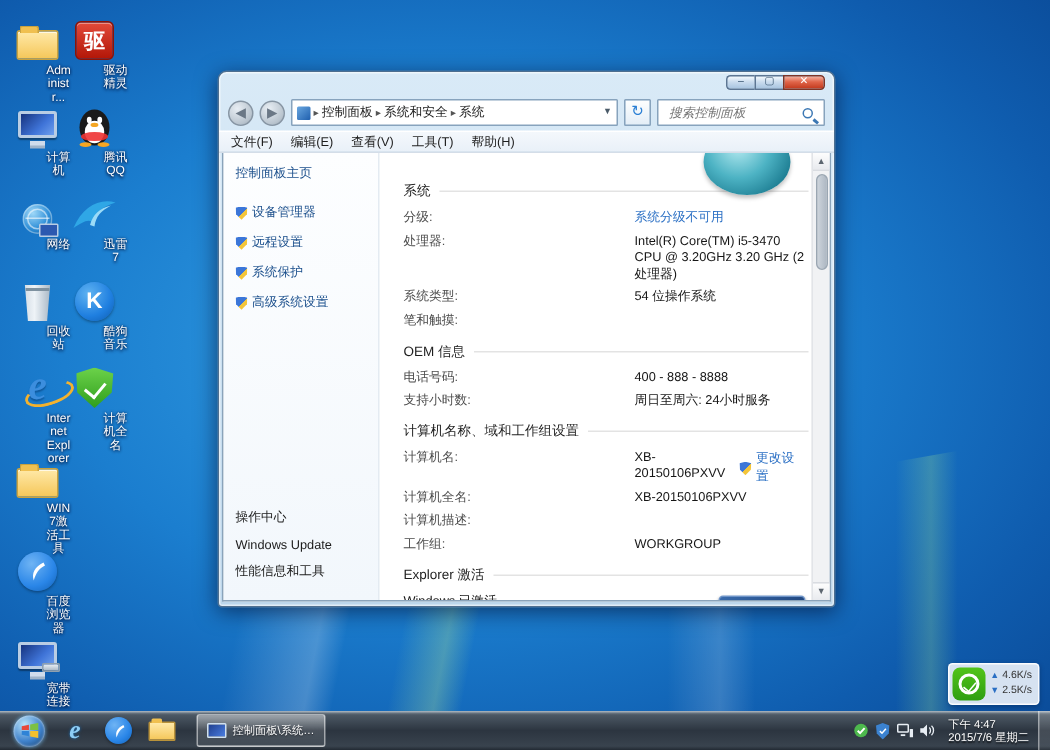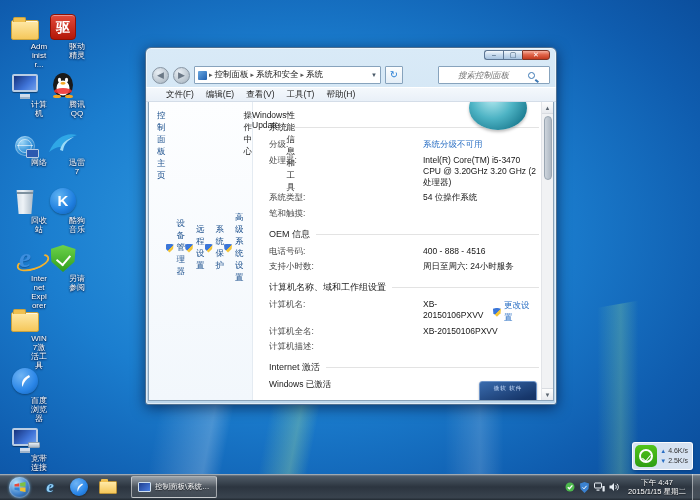--- a/index.html
+++ b/index.html
@@ -52,28 +52,28 @@
   .cb:first-child { border-radius:3px 0 0 3px; }
   .cb.close { width:28px; border-right-width:1px; border-radius:0 3px 3px 0; border-color:#7c3527;
               background:linear-gradient(180deg,#f6b09e,#e0654a 45%,#c33a1e); color:#fff; font-weight:bold; }
   .toolbar { height:24px; display:flex; align-items:center; padding:0 6px; gap:4px; }
   .navbtn { width:17px; height:17px; border-radius:50%; background:radial-gradient(circle at 35% 30%, #e8eef4, #b9c4ce 70%, #97a4b0); border:1px solid #8795a3; color:#6b7886; font-size:9px; line-height:15px; text-align:center; }
   .addr { flex:1; height:18px; background:#fff; border:1px solid #87a3bd; border-radius:1px; display:flex; align-items:center; font-size:8.5px; color:#222; padding:0 3px; gap:2px; overflow:hidden; }
   .addricon { width:9px; height:9px; background:linear-gradient(135deg,#69a7e0,#1f5fae); border-radius:1px; flex:none; }
   .crumbsep { color:#555; font-size:7px; }
   .addr .dd { margin-left:auto; color:#4a5a68; font-size:6px; }
   .refresh { width:18px; height:18px; border:1px solid #87a3bd; background:linear-gradient(180deg,#fdfefe,#e4eef7); color:#2a7fd4; font-size:10px; line-height:16px; text-align:center; border-radius:1px; }
-  .search { width:112px; height:18px; background:#fff; border:1px solid #87a3bd; border-radius:1px; display:flex; align-items:center; padding:0 19px;margin-left:31px; }
+  .search { width:112px; height:18px; background:#fff; border:1px solid #87a3bd; border-radius:1px; display:flex; align-items:center; padding:0 7px; }
   .search input { flex:1; border:none; outline:none; font-size:8.5px; font-style:italic; color:#888; width:70px; font-family:inherit; background:transparent; }
   .mag { width:7px; height:7px; border:1.5px solid #3c78b4; border-radius:50%; position:relative; flex:none; }
   .mag:after { content:''; position:absolute; width:4px; height:1.5px; background:#3c78b4; left:6px; top:7px; transform:rotate(40deg); }
-  .menubar { height:15px; background:linear-gradient(180deg,#f4f8fc,#e9f0f8); border-top:1px solid #fff; border-bottom:1px solid #d4dde8; display:flex; align-items:flex-end; gap:12px; padding:0 20px; font-size:8.5px; color:#1e1e1e; }
+  .menubar { height:15px; background:linear-gradient(180deg,#f4f8fc,#e9f0f8); border-top:1px solid #fff; border-bottom:1px solid #d4dde8; display:flex; align-items:flex-end; gap:12px; padding:0 8px; font-size:8.5px; color:#1e1e1e; }
   .content { display:flex; height:calc(358px - 15px - 24px - 15px - 5px); background:#fff; margin:0 2px 2px 2px; border:1px solid #8aa3ba; border-top:none; position:relative; overflow:hidden; }
 
-  .sidebar { width:104px; flex:none; background:linear-gradient(180deg,#fdfeff,#f2f7fc); border-right:1px solid #e4ebf2; padding:8px 0 6px 8px; font-size:8.5px; display:flex; flex-direction:row; }
+  .sidebar { width:104px; flex:none; background:linear-gradient(180deg,#fdfeff,#f2f7fc); border-right:1px solid #e4ebf2; padding:8px 0 6px 8px; font-size:8.5px; display:flex; flex-direction:column; }
   .sb-home { color:#1b4f8c; margin-bottom:14px; cursor:pointer; }
   .sb-task { display:flex; align-items:center; gap:3px; color:#1b4f8c; margin-bottom:8px; cursor:pointer; }
   .uac { width:8px; height:9px; flex:none; background:linear-gradient(135deg,#3b76d8 50%,#f3c53a 50%); clip-path:polygon(50% 0,100% 12%,95% 60%,50% 100%,5% 60%,0 12%); }
   .sb-spacer { flex:1; }
   .sb-seealso { border-top:1px solid #e0e6ed; padding-top:5px; color:#6d6d6d; margin-bottom:7px; }
   .sb-link { color:#1b1b1b; margin-bottom:7px; cursor:pointer; }
 
   .main { flex:1; position:relative; padding:10px 14px 0 16px; overflow:hidden; font-size:8.5px; }
   .ball { position:absolute; top:-16px; right:26px; width:58px; height:44px; border-radius:50%;
           background:radial-gradient(circle at 40% 25%, #b8ecf2, #4db3c4 45%, #1d7d92 80%, #135f70); box-shadow:0 2px 3px rgba(0,0,0,.25); }
@@ -109,21 +109,21 @@
   .ie-sm { font-family:"Liberation Serif","DejaVu Serif",serif; font-style:italic; font-weight:bold; font-size:17px; color:#8ecdf5; text-shadow:0 0 2px #1a6ab0; }
   .fold-sm { width:18px; height:13px; background:linear-gradient(180deg,#ffe9a8,#f5c75a); border:1px solid #b9923a; border-radius:1px; position:relative; }
   .fold-sm:before { content:''; position:absolute; top:-3px; left:1px; width:7px; height:3px; background:#f0c050; border-radius:1px 1px 0 0; }
   .taskbtn { height:22px; margin-left:6px; padding:0 6px; display:flex; align-items:center; gap:4px; max-width:86px;
              background:linear-gradient(180deg,rgba(255,255,255,.45),rgba(255,255,255,.15) 50%,rgba(255,255,255,.05));
              border:1px solid rgba(255,255,255,.5); border-radius:2px; }
   .taskbtn .txt { font-size:7.5px; color:#fff; white-space:nowrap; overflow:hidden; text-overflow:ellipsis; text-shadow:0 1px 1px rgba(0,0,0,.6); }
   .mon-sm { width:13px; height:10px; border:1px solid #cfe0f0; border-radius:1px; background:linear-gradient(135deg,#1f3f8f,#4a7de0); flex:none; }
   .tray { margin-left:auto; display:flex; align-items:center; gap:4px; padding-right:4px; }
   .tico { width:11px; height:11px; display:flex; align-items:center; justify-content:center; }
-  .clock { text-align:center; color:#fff; font-size:7.5px; line-height:9px; text-shadow:0 1px 1px rgba(0,0,0,.7); padding:0 6px 0 4px; }
+  .clock { text-align:left; color:#fff; font-size:7.5px; line-height:9px; text-shadow:0 1px 1px rgba(0,0,0,.7); padding:0 6px 0 4px; }
   .showdesk { width:8px; height:26px; border-left:1px solid rgba(255,255,255,.45); background:linear-gradient(180deg,rgba(255,255,255,.18),rgba(255,255,255,.05)); }
 
   
   .netwidget { position:absolute; right:7px; bottom:30px; display:flex; align-items:center; gap:3px;
                background:rgba(250,252,255,.85); border:1px solid rgba(255,255,255,.9); border-radius:3px; padding:2px 4px 2px 2px;
                box-shadow:0 1px 3px rgba(0,30,70,.35); }
   .greenball { width:22px; height:22px; border-radius:5px; background:linear-gradient(180deg,#52c41a,#2e9e12); display:flex; align-items:center; justify-content:center; }
   .greenball .c { width:14px; height:14px; border-radius:50%; border:2px solid #fff; position:relative; }
   .greenball .c:after { content:''; position:absolute; left:3px; top:2px; width:4px; height:7px; border:1.5px solid #fff; border-top:none; border-left:none; transform:rotate(40deg); }
   .speeds { font-size:7px; line-height:9px; color:#333; }
@@ -200,21 +200,21 @@
 <div class="dicon" style="left:2px;top:240px">
   <div class="ig">
       <div class="ie">e</div>
     </div>
   <div class="ilabel">Internet Explorer</div>
 </div>
 <div class="dicon" style="left:40px;top:240px">
   <div class="ig">
       <div class="shieldg"></div>
     </div>
-  <div class="ilabel">另请参阅</div>
+  <div class="ilabel">计算机全名</div>
 </div>
 <div class="dicon" style="left:2px;top:300px">
   <div class="ig">
       <div class="fold"></div>
     </div>
   <div class="ilabel">WIN7激活工具</div>
 </div>
 <div class="dicon" style="left:2px;top:362px">
   <div class="ig">
     <div class="bcircle">
@@ -316,21 +316,21 @@
       <div class="row">
           <span class="lbl">笔和触摸:</span>
         </div>
 
       <div class="sect">
           <span>OEM 信息</span>
           <span class="ln"></span>
         </div>
       <div class="row">
           <span class="lbl">电话号码:</span>
-          <span class="val">400 - 888 - 4516</span>
+          <span class="val">400 - 888 - 8888</span>
         </div>
       <div class="row">
           <span class="lbl">支持小时数:</span>
           <span class="val">周日至周六: 24小时服务</span>
         </div>
 
       <div class="sect">
           <span>计算机名称、域和工作组设置</span>
           <span class="ln"></span>
         </div>
@@ -345,23 +345,27 @@
         </div>
       </div>
       <div class="row">
           <span class="lbl">计算机全名:</span>
           <span class="val">XB-20150106PXVV</span>
         </div>
       <div class="row">
           <span class="lbl">计算机描述:</span>
           <span class="val"></span>
         </div>
+      <div class="row">
+          <span class="lbl">工作组:</span>
+          <span class="val">WORKGROUP</span>
+        </div>
 
       <div class="sect">
-          <span>Internet 激活</span>
+          <span>Explorer 激活</span>
           <span class="ln"></span>
         </div>
       <div class="act-wrap">
         <div class="row">
             <span class="val">Windows 已激活</span>
           </div>
 
         <div class="badge">
           <div class="t">微软 软件</div>
 
@@ -436,16 +440,16 @@
     </div>
     <div class="tico">
       <svg width="11" height="10" viewBox="0 0 11 10">
           <path d="M0.5 3.5 H2.5 L5 1 V9 L2.5 6.5 H0.5 Z" fill="#e8eef4"></path>
           <path d="M6.5 3 C7.6 4 7.6 6 6.5 7 M8 1.8 C9.8 3.4 9.8 6.6 8 8.2" stroke="#e8eef4" stroke-width="0.9" fill="none"></path>
         </svg>
     </div>
   </div>
   <div class="clock">
     <div>下午 4:47</div>
-    <div>2015/1/15 星期二</div>
+    <div>2015/7/6 星期二</div>
   </div>
   <div class="showdesk"></div>
 </div>
 
 </body></html>

